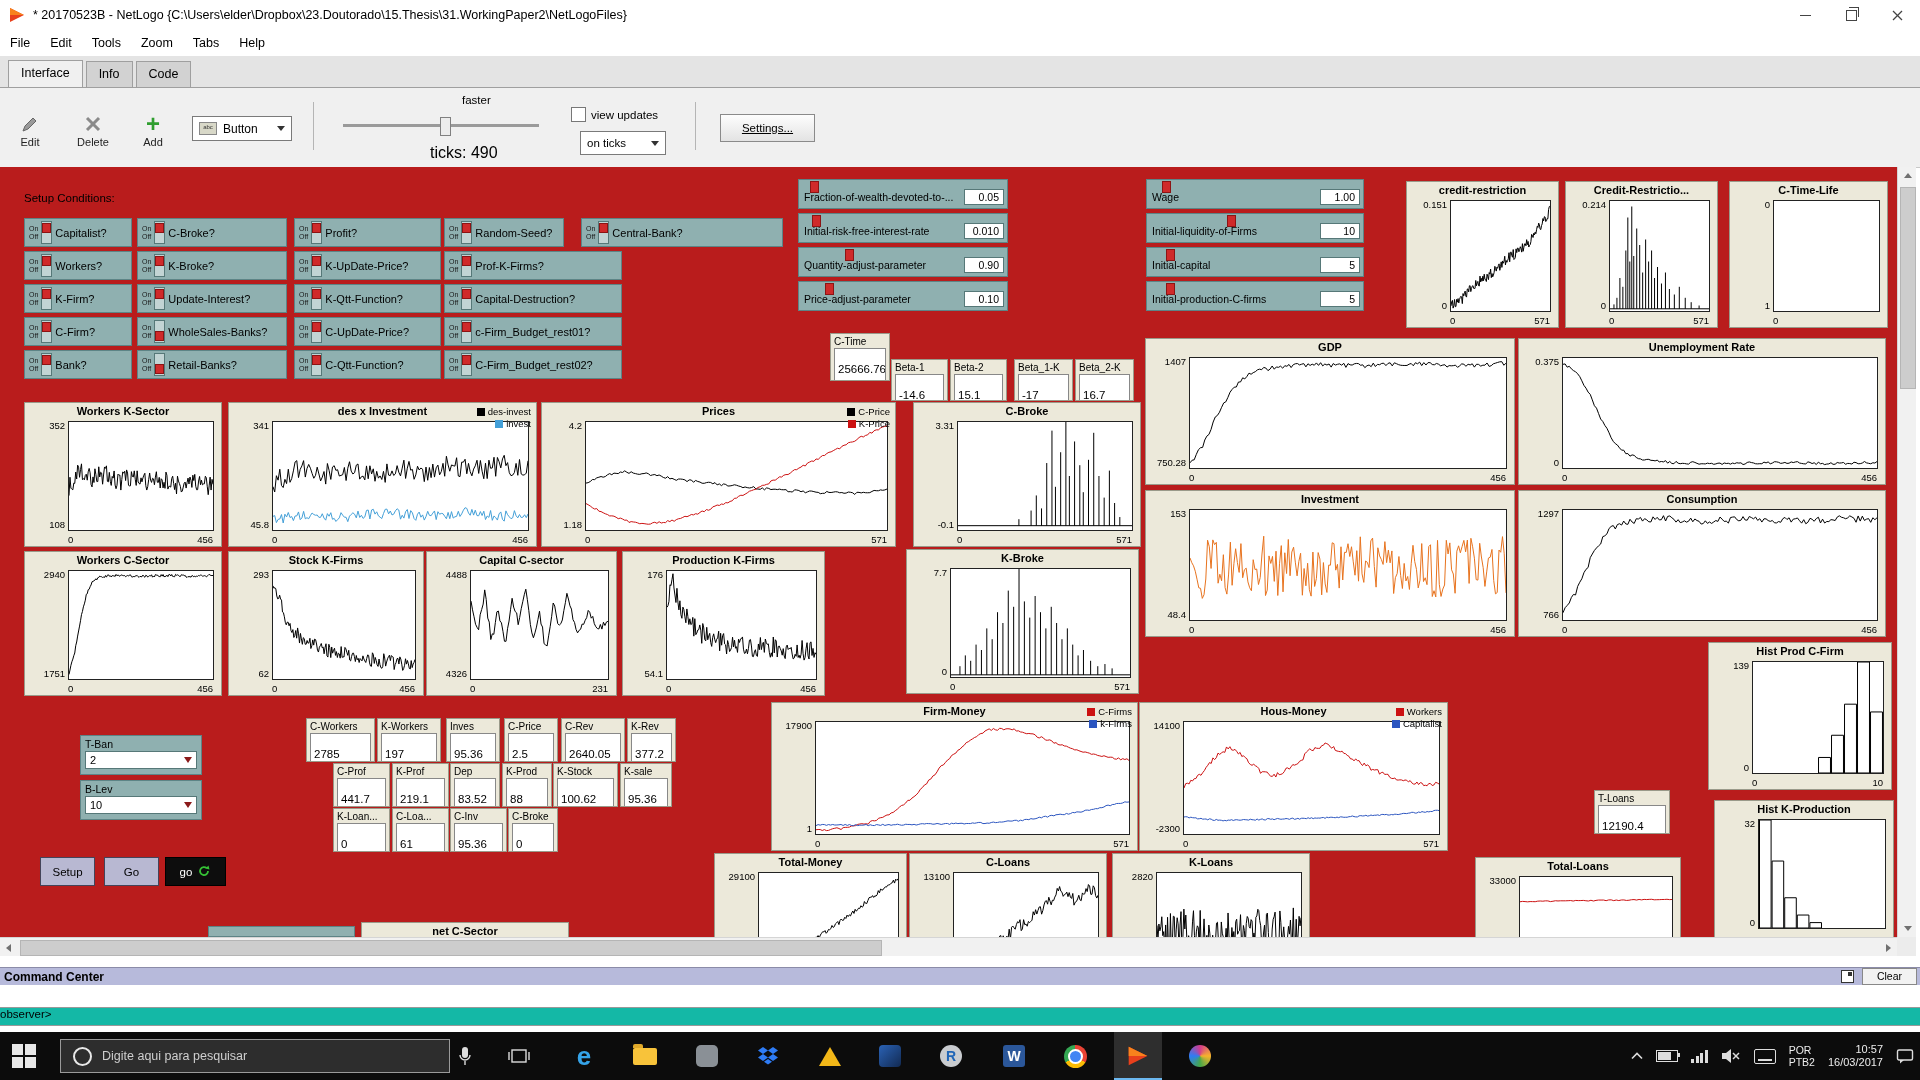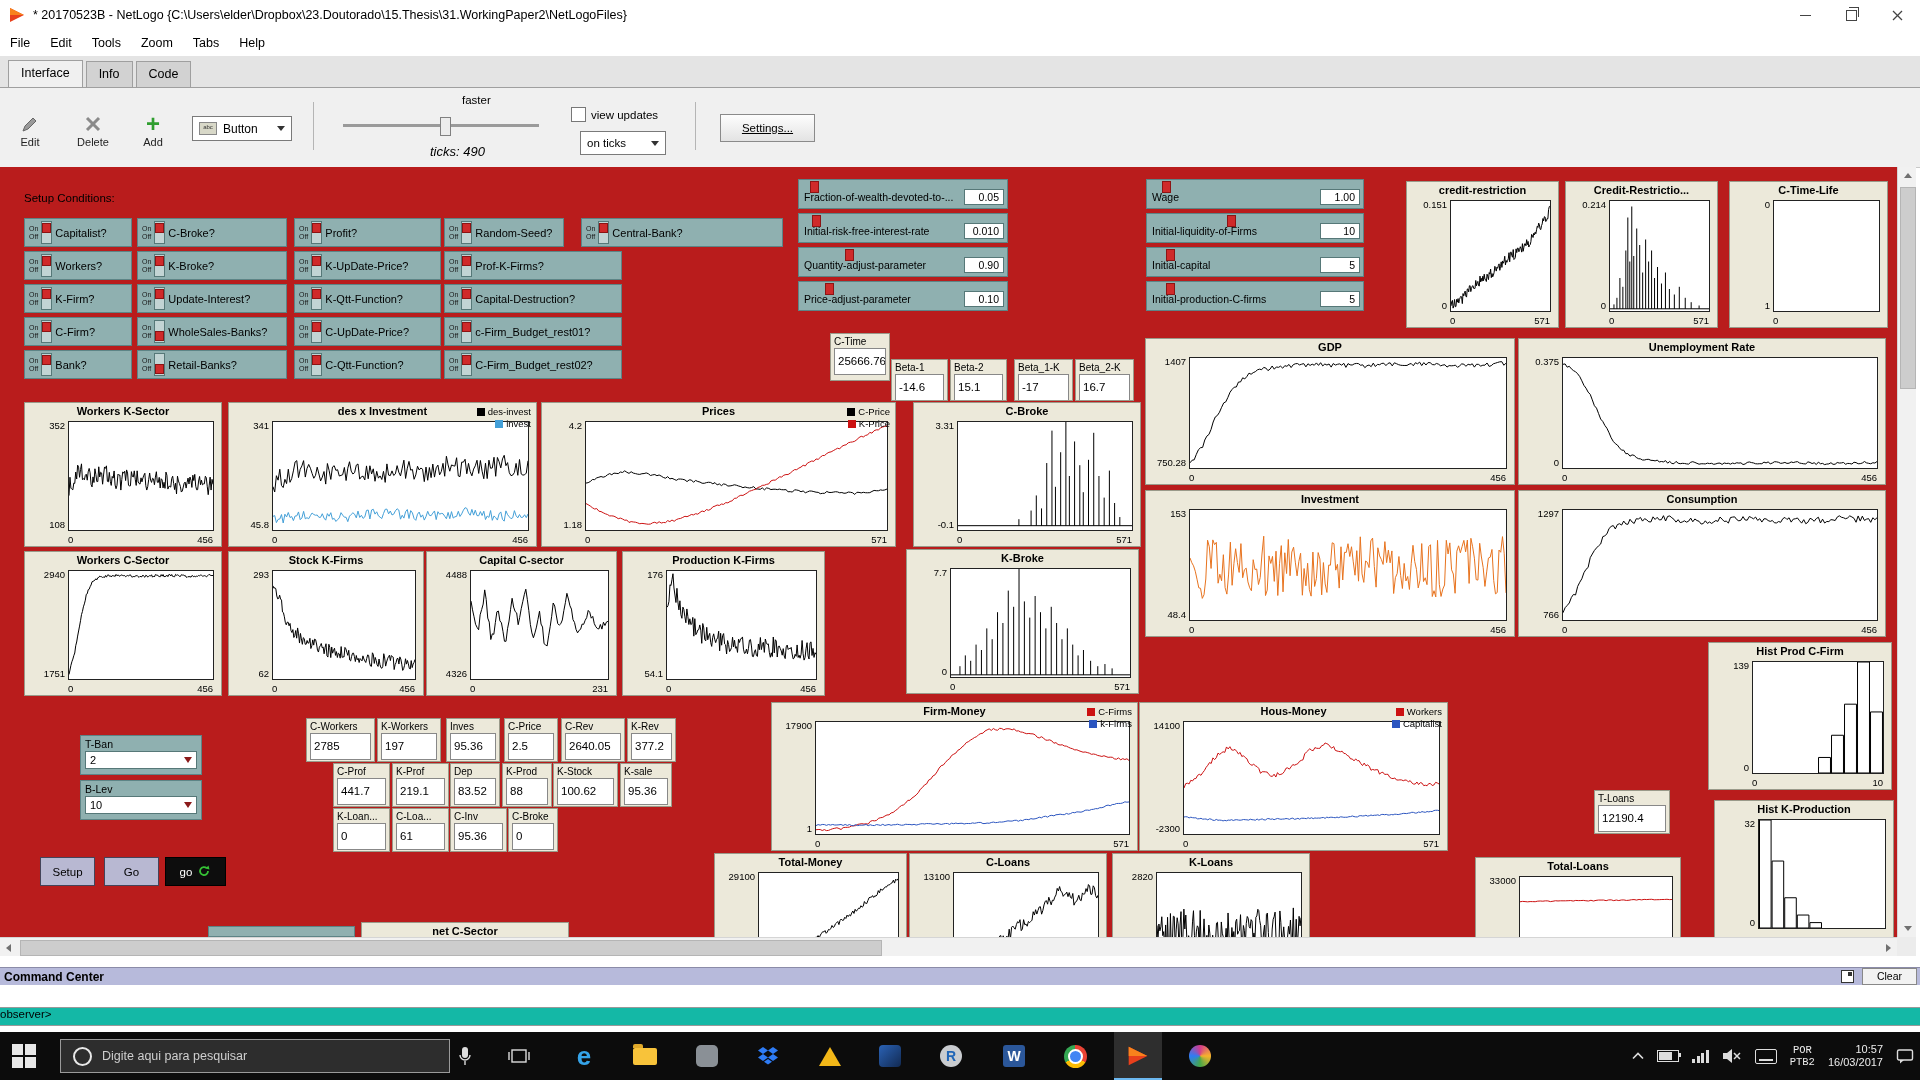--- a/index.html
+++ b/index.html
@@ -23,42 +23,42 @@
   .tool-item{position:absolute;top:24px;text-align:center;font-size:11px;color:#222;}
   .ti-icon{height:24px;display:flex;align-items:center;justify-content:center;}
   .plus-glyph{font-size:24px;font-weight:bold;color:#2f9e2f;line-height:20px;}
   .tb-sep{position:absolute;top:14px;width:1px;height:48px;background:#b5b5b5;}
   .widget-dd{position:absolute;left:192px;top:28px;width:100px;height:25px;background:#fff;border:1px solid #7a7a7a;display:flex;align-items:center;gap:6px;padding:0 6px;box-sizing:border-box;font-size:12px;}
   .wt-icon{width:16px;height:11px;background:#d8d8c8;border:1px solid #888;font-size:6px;line-height:9px;text-align:center;color:#333;}
   .dd-arrow{margin-left:auto;width:0;height:0;border-left:4px solid transparent;border-right:4px solid transparent;border-top:5px solid #333;}
   .sp-track{position:absolute;left:343px;top:36px;width:196px;height:3px;background:#9a9a9a;}
   .sp-thumb{position:absolute;left:440px;top:29px;width:9px;height:17px;background:#ececec;border:1px solid #808080;}
   .lbl-faster{position:absolute;left:462px;top:6px;font-size:11.5px;}
-  .lbl-ticks{position:absolute;left:430px;top:56px;font-size:13px;font-style:italic;}
+  .lbl-ticks{position:absolute;left:430px;top:56px;font-size:16px;}
   .chk{position:absolute;left:571px;top:19px;display:flex;align-items:center;gap:5px;font-size:11.5px;}
   .chk-box{width:13px;height:13px;background:#fff;border:1px solid #777;}
   .combo{position:absolute;left:580px;top:43px;width:86px;height:24px;background:#fff;border:1px solid #7a7a7a;display:flex;align-items:center;padding:0 6px;box-sizing:border-box;font-size:11.5px;}
   .btn-settings{position:absolute;left:720px;top:26px;width:93px;height:26px;background:linear-gradient(#fdfdfd,#e3e3e3);border:1px solid #8a8a8a;font-size:11.5px;display:flex;align-items:center;justify-content:center;text-decoration:underline;}
   
   .main{position:absolute;left:0;top:167px;width:1897px;height:770px;background:#b91c1c;overflow:hidden;}
   .w{position:absolute;box-sizing:border-box;overflow:hidden;}
   .sec-label{position:absolute;left:24px;top:25px;font-size:11.5px;color:#000;}
   
   .switch{background:#8fb0b0;border:1px solid #5d8486;display:flex;align-items:center;gap:3px;padding:1px 4px;}
   .sw-col{display:flex;flex-direction:column;font-size:7px;line-height:7.5px;color:#1a1a1a;}
   .sw-track{width:9px;height:21px;background:#c2d4d4;border:1px solid #567878;position:relative;flex:none;}
   .sw-knob{position:absolute;left:0;right:0;height:8px;background:#cf2a2a;border:1px solid #8c1414;}
   .sw-label{font-size:11px;white-space:nowrap;}
   .slider{background:#8fb0b0;border:1px solid #5d8486;position:absolute;}
   .sl-knob{position:absolute;top:1px;width:7px;height:10px;background:#cf2a2a;border:1px solid #8c1414;}
   .sl-label{position:absolute;left:5px;bottom:5px;font-size:10.5px;white-space:nowrap;}
   .sl-value{position:absolute;right:3px;bottom:3px;background:#fff;border:1px solid #567878;padding:0 4px;font-size:10.5px;min-width:30px;text-align:right;height:14px;line-height:14px;}
   .monitor{background:#ece9da;border:1px solid #9a9a8a;padding:2px 3px;}
   .m-label{font-size:10px;white-space:nowrap;overflow:hidden;}
-  .m-value{background:#fff;border:1px solid #888;font-size:11.5px;padding:4px 3px;margin-top:1px;height:17px;line-height:17px;overflow:hidden;white-space:nowrap;}
+  .m-value{background:#fff;border:1px solid #888;font-size:11.5px;padding:12px 3px;margin-top:1px;height:17px;line-height:17px;overflow:hidden;white-space:nowrap;}
   .chooser{background:#8fb0b0;border:1px solid #5d8486;padding:2px 4px;}
   .ch-label{font-size:10.5px;}
   .ch-box{background:#fff;border:1px solid #567878;margin-top:1px;height:16px;font-size:11px;display:flex;justify-content:space-between;align-items:center;padding:0 4px;}
   .ch-arrow{width:0;height:0;border-left:4px solid transparent;border-right:4px solid transparent;border-top:6px solid #8b1a1a;}
   .nl-btn{position:absolute;background:#b8b8d2;border:1px solid #44445a;font-size:11.5px;display:flex;align-items:center;justify-content:center;gap:5px;box-sizing:border-box;}
   .nl-btn.dark{background:#0d0d0d;color:#fff;border-color:#000;}
   
   .plot{background:#ece9da;border:1px solid #9a9a8a;position:absolute;overflow:hidden;}
   .p-title{position:absolute;top:2px;left:0;right:0;text-align:center;font-size:11px;font-weight:bold;white-space:nowrap;}
   .p-ymax{position:absolute;top:17px;left:2px;width:38px;text-align:right;font-size:9.5px;}
@@ -108,21 +108,21 @@
   .ico-colorful{width:22px;height:22px;border-radius:50%;background:conic-gradient(#d33a8e,#f7b32b,#45a849,#2e7cf6,#d33a8e);}
   .ico-edge{font-size:26px;font-weight:bold;color:#35a3e8;line-height:24px;}
   .tb-tray{position:absolute;right:6px;top:0;height:48px;display:flex;align-items:center;gap:13px;color:#ececec;}
   .batt{width:20px;height:10px;border:1px solid #ddd;position:relative;}
   .batt:after{content:"";position:absolute;right:-3px;top:2px;width:2px;height:4px;background:#ddd;}
   .batt div{position:absolute;left:1px;top:1px;bottom:1px;width:13px;background:#ddd;}
   .sigbars{display:flex;align-items:flex-end;gap:1.5px;height:14px;}
   .sigbars div{width:3px;background:#ddd;}
   .kbd{width:20px;height:13px;border:1px solid #ddd;border-radius:2px;position:relative;}
   .kbd:after{content:"";position:absolute;left:3px;right:3px;bottom:2px;height:2px;background:#ddd;}
-  .tray-txt{font-size:10.5px;line-height:12px;text-align:center;font-family:Liberation Mono, monospace;}
+  .tray-txt{font-size:10.5px;line-height:12px;text-align:left;}
   .clock{font-size:11px;line-height:13px;text-align:right;}
 </style>
 </head>
 <body>
 
 <div class="titlebar">
   <span class="app-icon">
     <svg width="18" height="18" viewBox="0 0 18 18">
         <polygon points="2,2 16,9 2,16" fill="#e8401c"></polygon>
         <polygon points="2,2 16,9 2,9" fill="#f8821c"></polygon>

